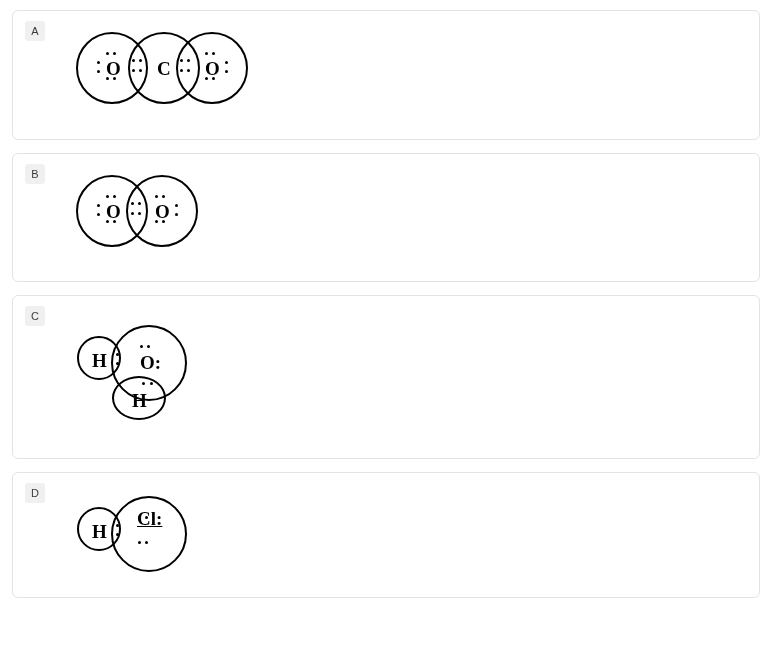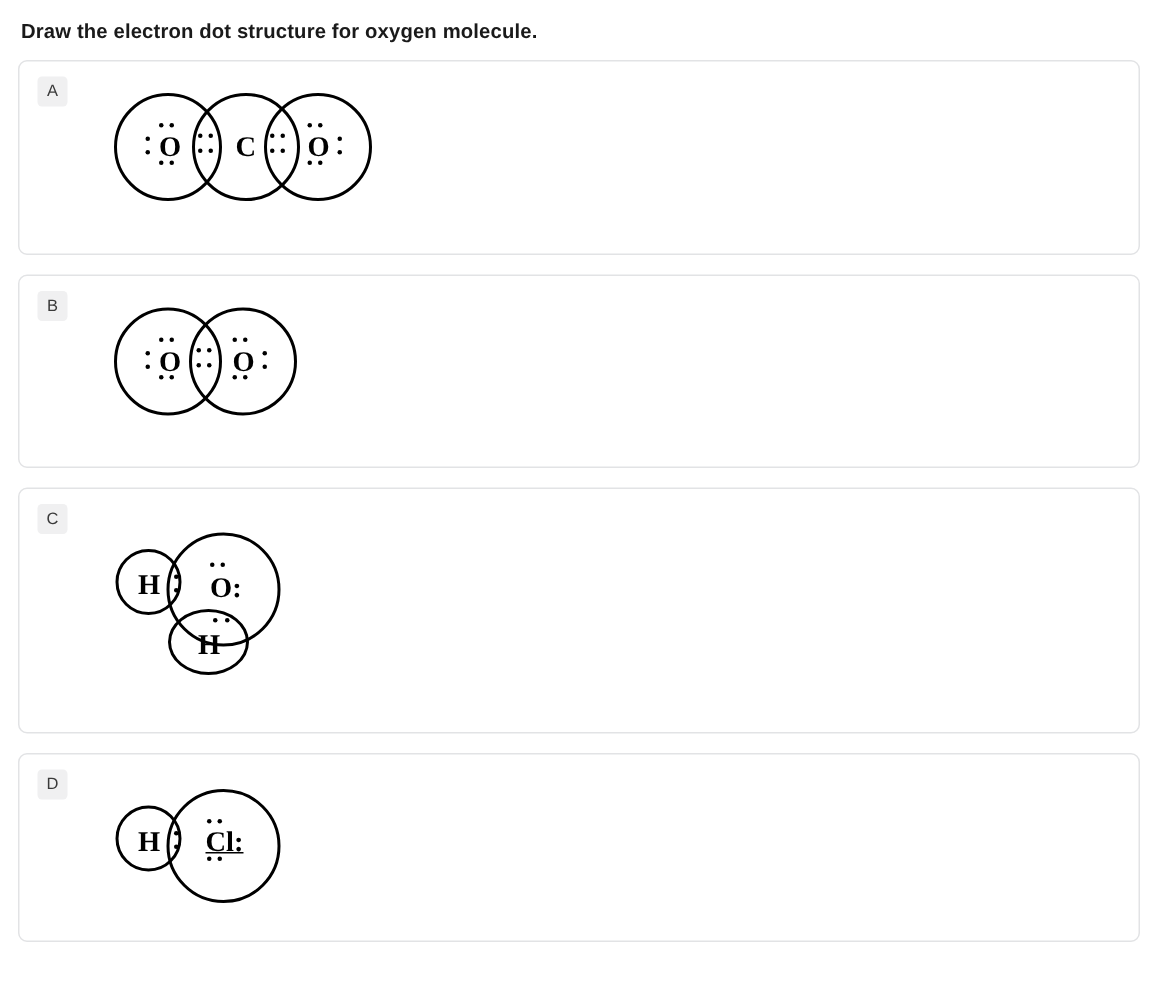--- a/index.html
+++ b/index.html
@@ -81,21 +81,20 @@
     height: 3.4px;
     border-radius: 50%;
     background: #000000;
   }
 </style>
 </head>
 <body>
 
 <div class="page">
 
-  <div class="question">Draw the electron dot structure for oxygen molecule.</div>
 
   <div class="option-card card-a">
     <div class="option-letter">A</div>
     <div class="diagram">
 
       <div class="circle" style="left:63px; top:21px; width:72px; height:72px;"></div>
 
       <div class="circle" style="left:115px; top:21px; width:72px; height:72px;"></div>
 
       <div class="circle" style="left:163px; top:21px; width:72px; height:72px;"></div>
@@ -192,21 +191,21 @@
   <div class="option-card card-d">
     <div class="option-letter">D</div>
     <div class="diagram">
       <div class="circle" style="left:64px; top:34px; width:44px; height:44px;"></div>
       <div class="circle" style="left:98px; top:23px; width:76px; height:76px;"></div>
 
       <div class="atom" style="left:79px; top:49px;">H</div>
       <div class="dot" style="left:103px; top:51px;"></div>
       <div class="dot" style="left:103px; top:60px;"></div>
 
-      <div class="atom" style="left:124px; top:49px;text-decoration:underline;">Cl:</div>
+      <div class="atom" style="left:124px; top:36px;text-decoration:underline;">Cl:</div>
       <div class="dot" style="left:125px; top:43px;"></div>
       <div class="dot" style="left:132px; top:43px;"></div>
       <div class="dot" style="left:125px; top:68px;"></div>
       <div class="dot" style="left:132px; top:68px;"></div>
     </div>
   </div>
 
 </div>
 
 </body></html>

